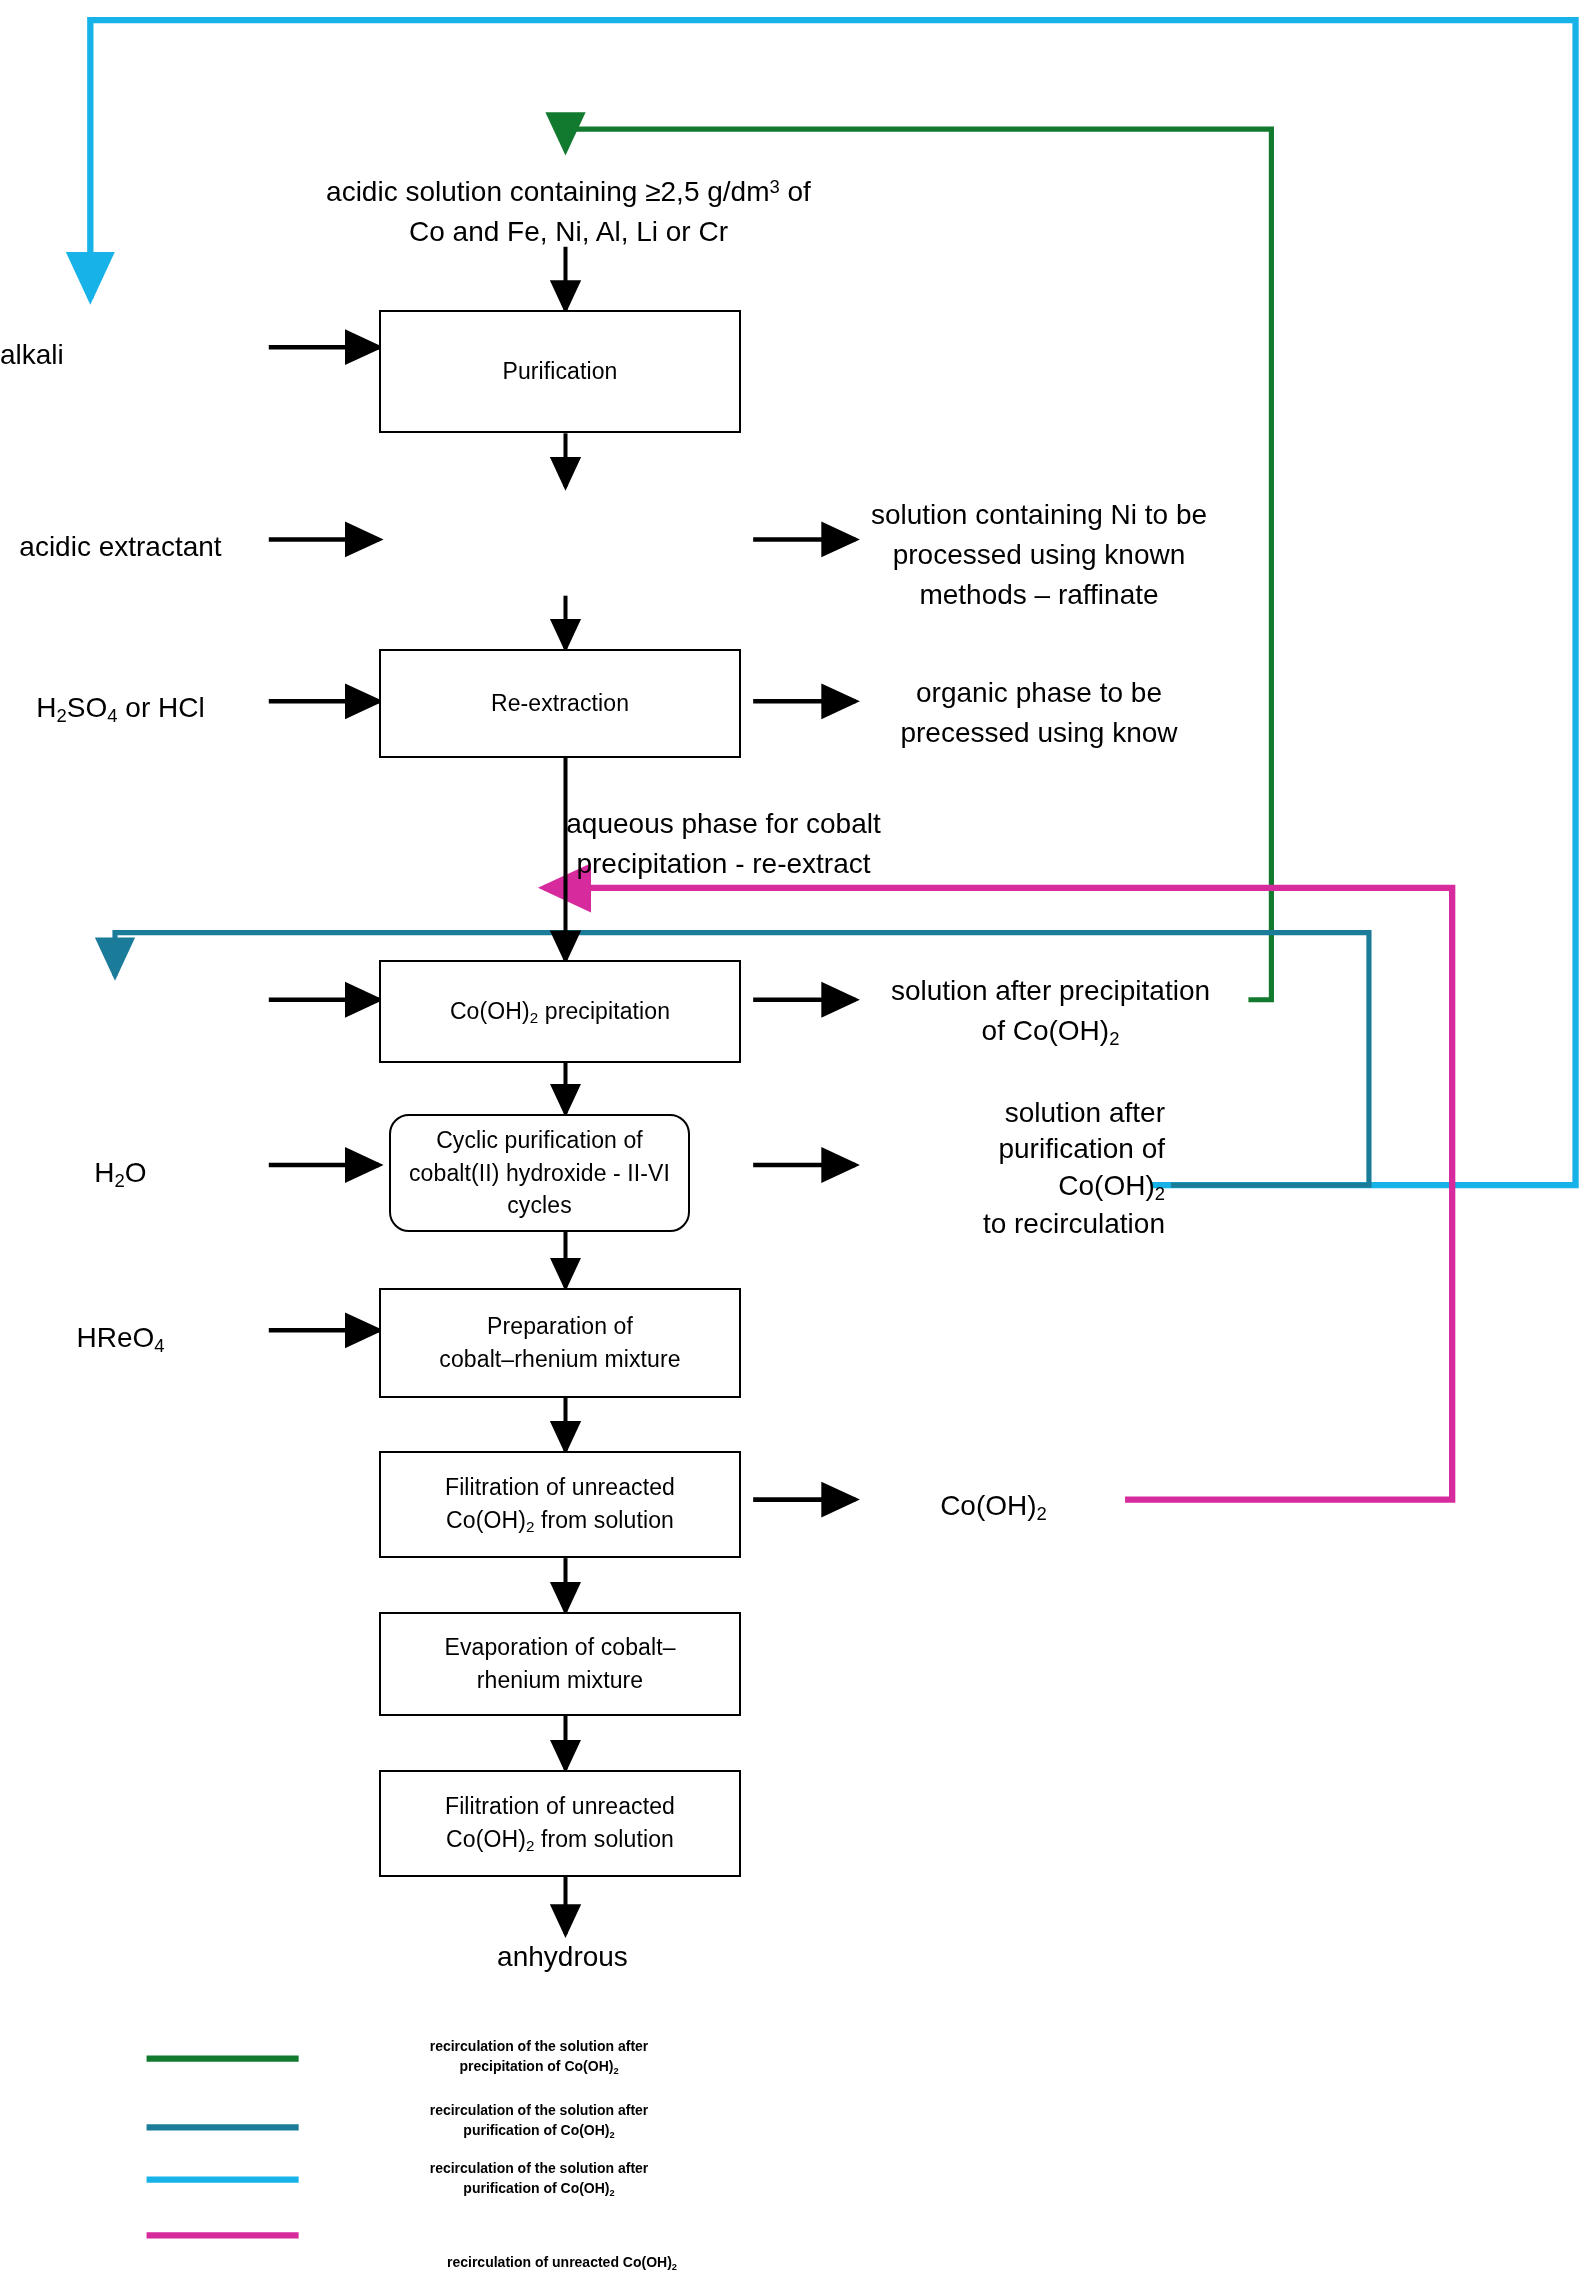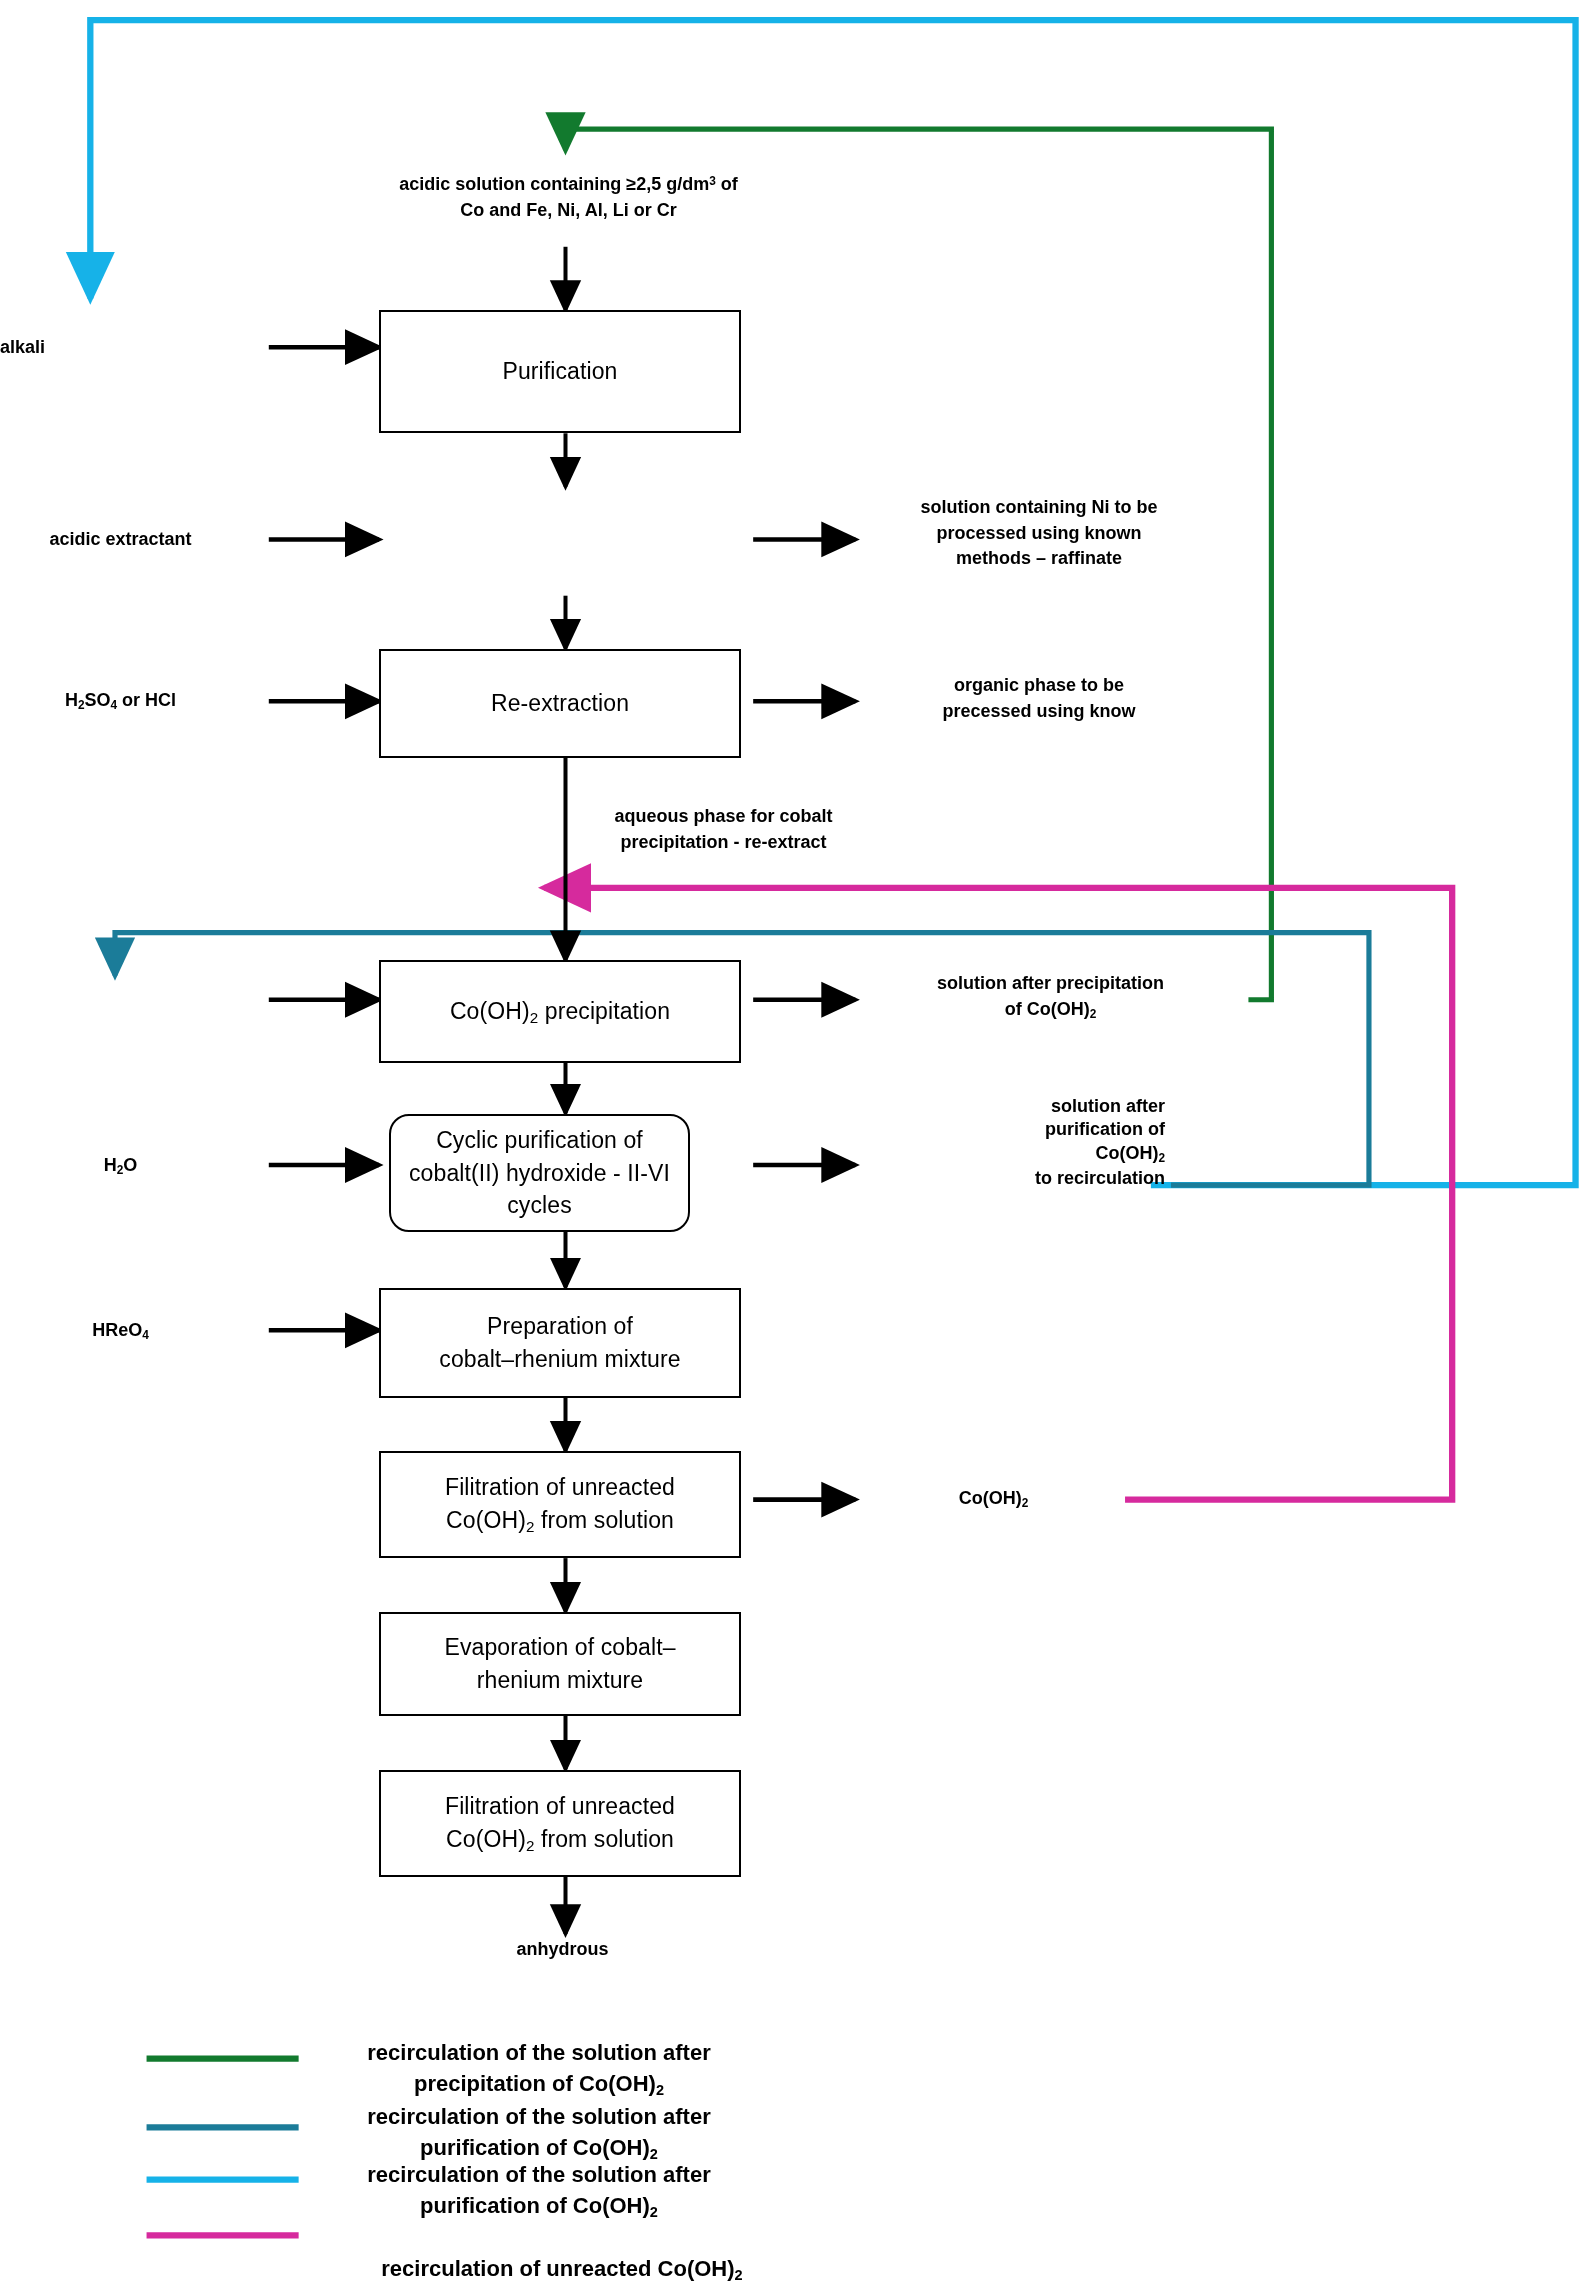--- a/index.html
+++ b/index.html
@@ -15,29 +15,29 @@
     display:flex;align-items:center;justify-content:center;
     text-align:center;
     font-size:23px;
     line-height:1.42;
     letter-spacing:0.1px;
     padding:2.3px 5.7px;
   }
   .lbl{
     position:absolute;
     text-align:center;
-    font-size:18px;
+    font-size:28px;
     line-height:1.42;
-    font-weight:700;
+    font-weight:400;
     white-space:nowrap;
   }
   .lbl.nw{white-space:normal;}
   sub{font-size:.66em;vertical-align:-.28em;}
   sup{font-size:.66em;vertical-align:.45em;}
-  .legend-text{position:absolute;font-size:22px;line-height:1.42;text-align:center;font-weight:700;white-space:normal;}
+  .legend-text{position:absolute;font-size:14px;line-height:1.42;text-align:center;font-weight:700;white-space:normal;}
 </style>
 </head>
 <body>
 
 <div id="stage">
 
   <svg id="wires" viewBox="0 0 2782 3999">
     <defs>
       <marker id="ahBlack" markerWidth="9" markerHeight="9" refX="7.4" refY="4.5" orient="auto">
         <path d="M0,0.6 L8.4,4.5 L0,8.4 z" fill="#000"></path>

